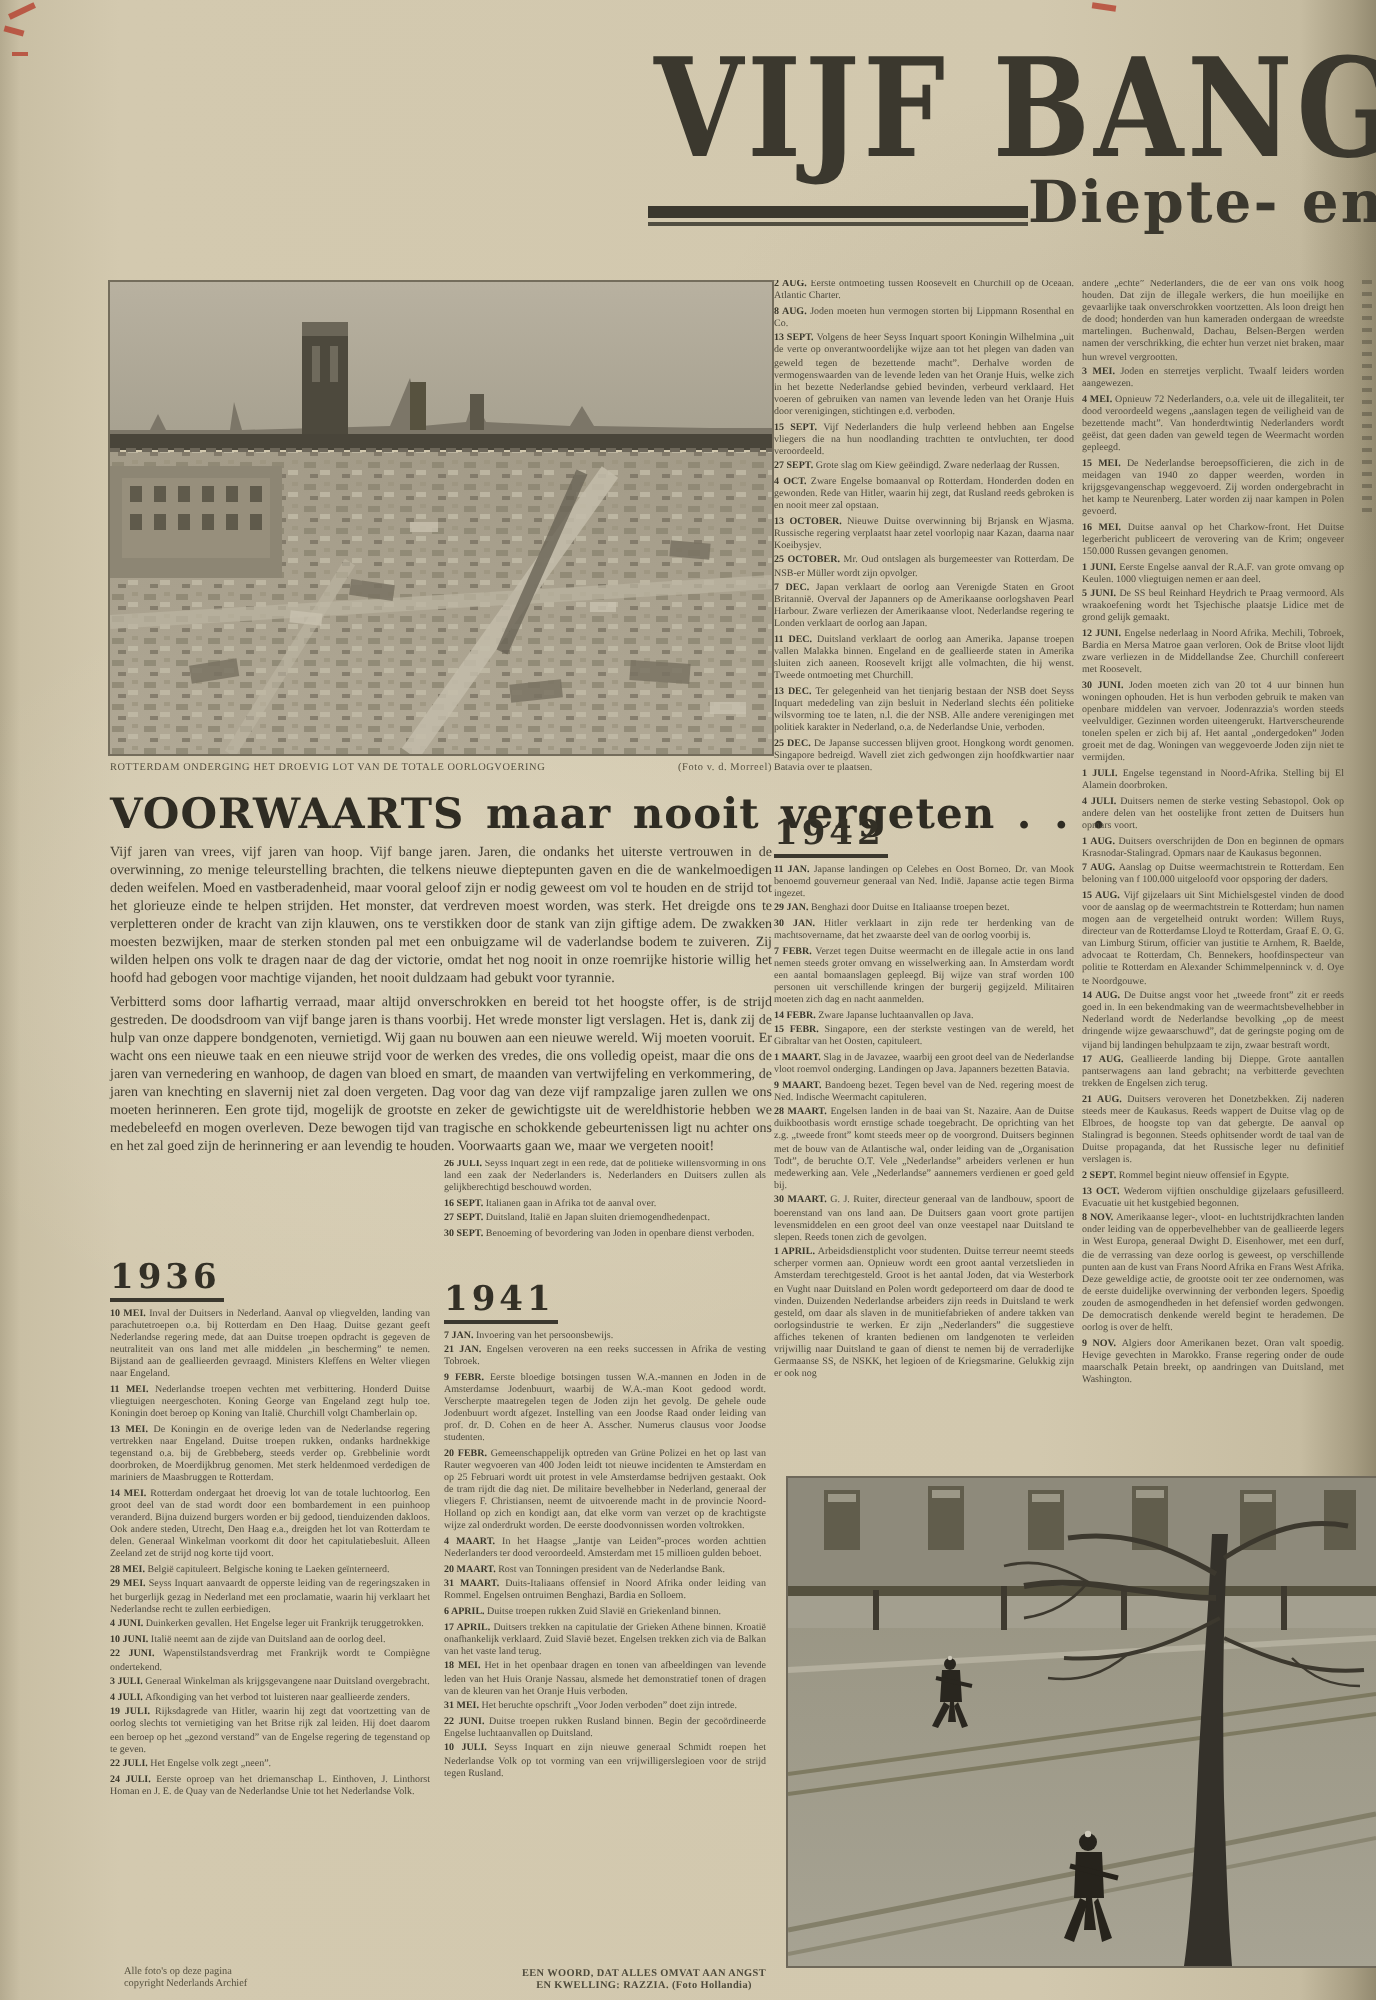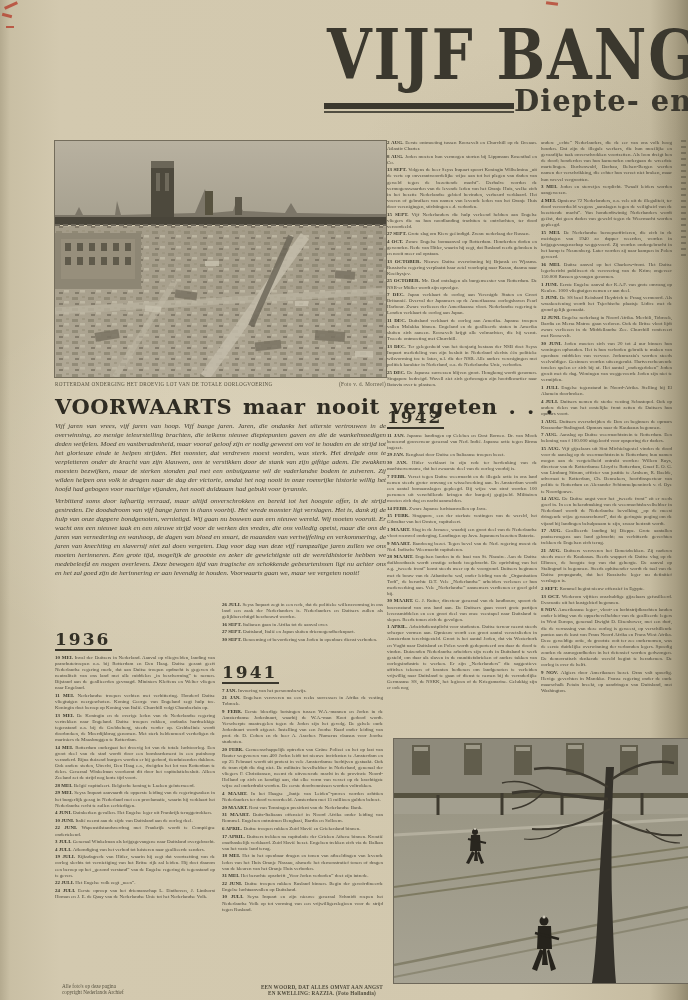--- a/index.html
+++ b/index.html
@@ -20,30 +20,30 @@
   .masthead-rule2{position:absolute;left:324px;top:111px;width:190px;height:2px;background:#3b382e;opacity:.85;}
   .masthead-subtitle{position:absolute;left:514px;top:84px;font-family:"DejaVu Serif",serif;
     font-weight:bold;font-size:29px;letter-spacing:1px;color:#3b382e;white-space:nowrap;}
   .photo-top{position:absolute;left:55px;top:141px;width:331px;height:236px;outline:1px solid #746d5c;}
   .photo-top-caption{position:absolute;left:55px;top:381px;width:331px;font-size:5.2px;
     letter-spacing:.3px;color:#55503f;display:flex;justify-content:space-between;}
   .article-title{position:absolute;left:55px;top:394px;width:340px;font-family:"DejaVu Serif",serif;
     font-weight:bold;font-size:21px;letter-spacing:.5px;word-spacing:3px;color:#2f2c23;white-space:nowrap;}
   .intro{position:absolute;left:55px;top:422px;width:331px;font-size:7px;line-height:9px;
     text-align:justify;color:#403c30;}
-  .intro p{margin:0 0 3px;font-style:italic;}
+  .intro p{margin:0 0 3px;}
   .chron{position:absolute;font-size:5px;line-height:6.1px;text-align:justify;color:#4a463a;
     overflow:hidden;}
   .chron .entry{margin:0 0 1.5px;overflow-wrap:break-word;}
   .chron b{color:#3b382c;}
   .year-head{font-family:"DejaVu Serif",serif;font-weight:bold;font-size:17px;letter-spacing:2px;
     color:#333026;border-bottom:2.5px solid #3b382e;display:inline-block;padding:0 2px 1px 0;
     margin:18px 0 4px;line-height:18px;}
   .colA{left:55px;top:612px;width:160px;height:372px;}
-  .colB{left:222px;top:602px;width:161px;height:382px;}
+  .colB{left:222px;top:580px;width:161px;height:382px;}
   .col3{left:387px;top:140px;width:150px;height:596px;}
   .col4{left:541px;top:140px;width:131px;height:594px;}
   .photo-bottom{position:absolute;left:394px;top:739px;width:294px;height:244px;outline:1px solid #6e685a;}
   .bottom-caption{position:absolute;left:246px;top:984px;width:152px;text-align:center;
     font-size:5.2px;line-height:6.4px;letter-spacing:.2px;color:#4e4a3b;font-weight:bold;}
   .footer-left{position:absolute;left:62px;top:983px;width:120px;font-size:5.2px;line-height:6.4px;
     color:#56513f;}
 </style>
 </head>
 <body>

